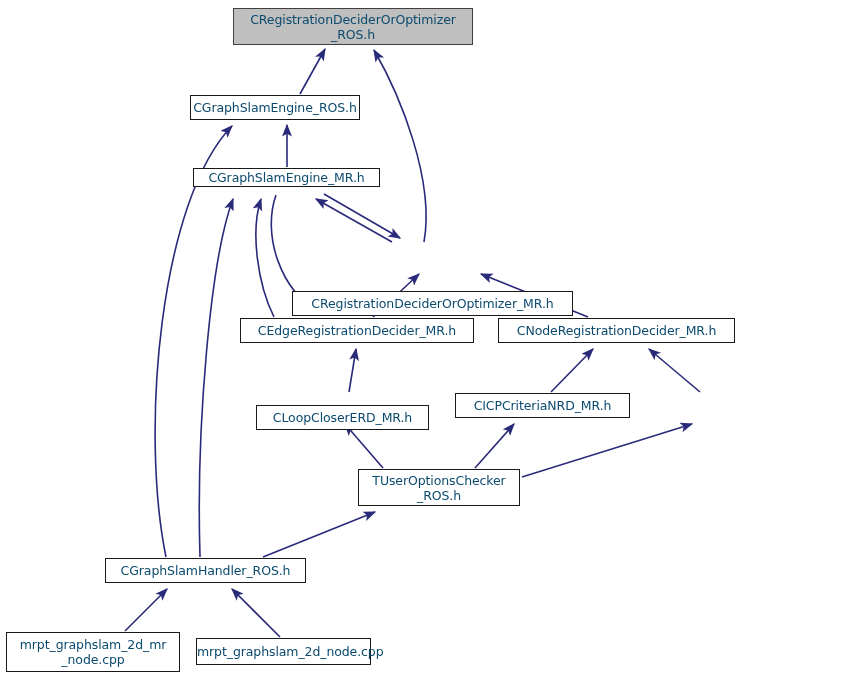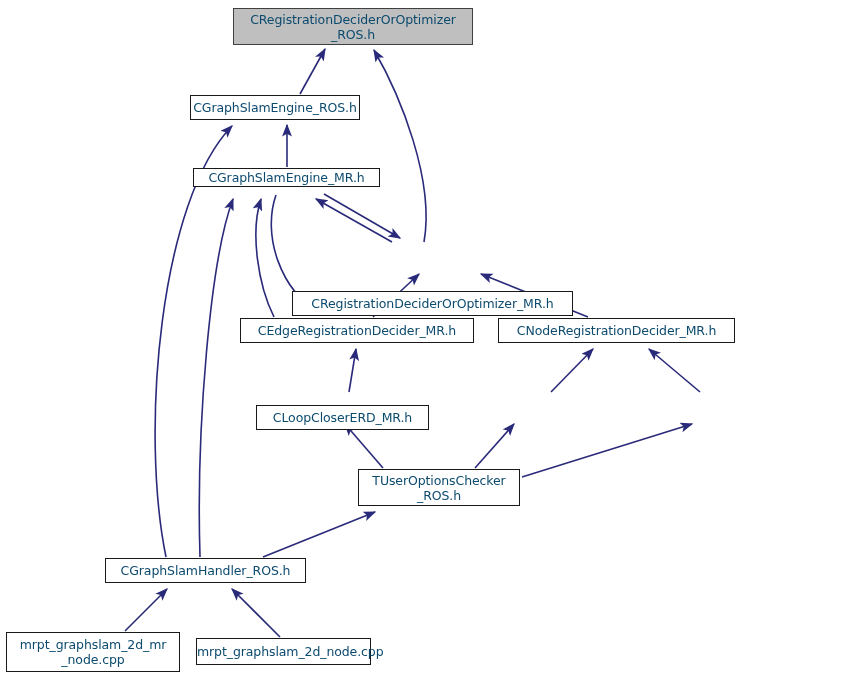--- a/index.html
+++ b/index.html
@@ -126,20 +126,23 @@
   </div>
 
   <div class="node" style="left:498px;top:318px;width:237px;height:25px;">
     <span class="node-label">CNodeRegistrationDecider_MR.h</span>
   </div>
 
   <div class="node" style="left:256px;top:405px;width:173px;height:25px;">
     <span class="node-label">CLoopCloserERD_MR.h</span>
   </div>
 
+  <div class="node" style="left:455px;top:393px;width:175px;height:25px;">
+    <span class="node-label">CICPCriteriaNRD_MR.h</span>
+  </div>
 
 
   <div class="node" style="left:358px;top:469px;width:162px;height:37px;">
     <span class="node-label">TUserOptionsChecker
 _ROS.h</span>
   </div>
 
   <div class="node" style="left:105px;top:558px;width:201px;height:25px;">
     <span class="node-label">CGraphSlamHandler_ROS.h</span>
   </div>

